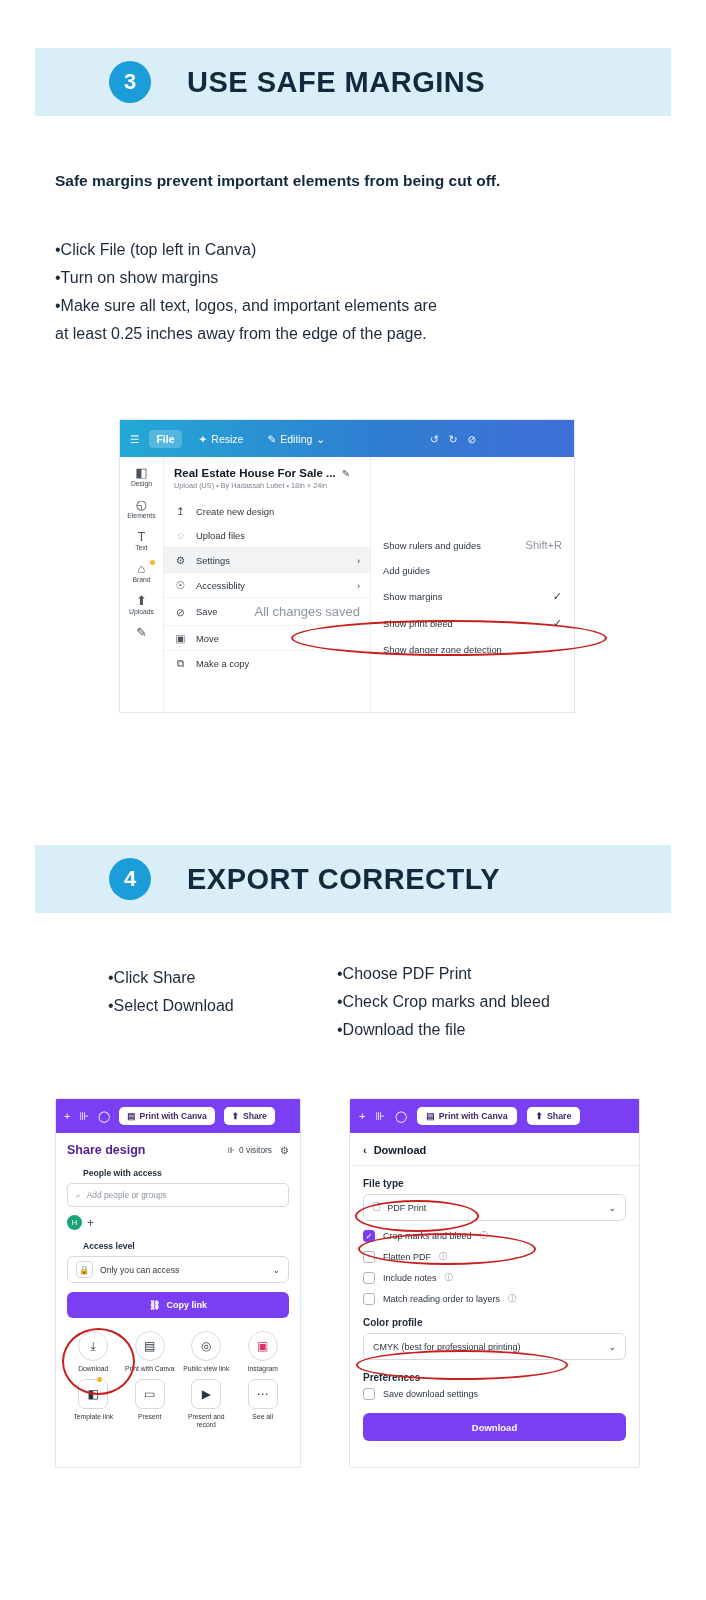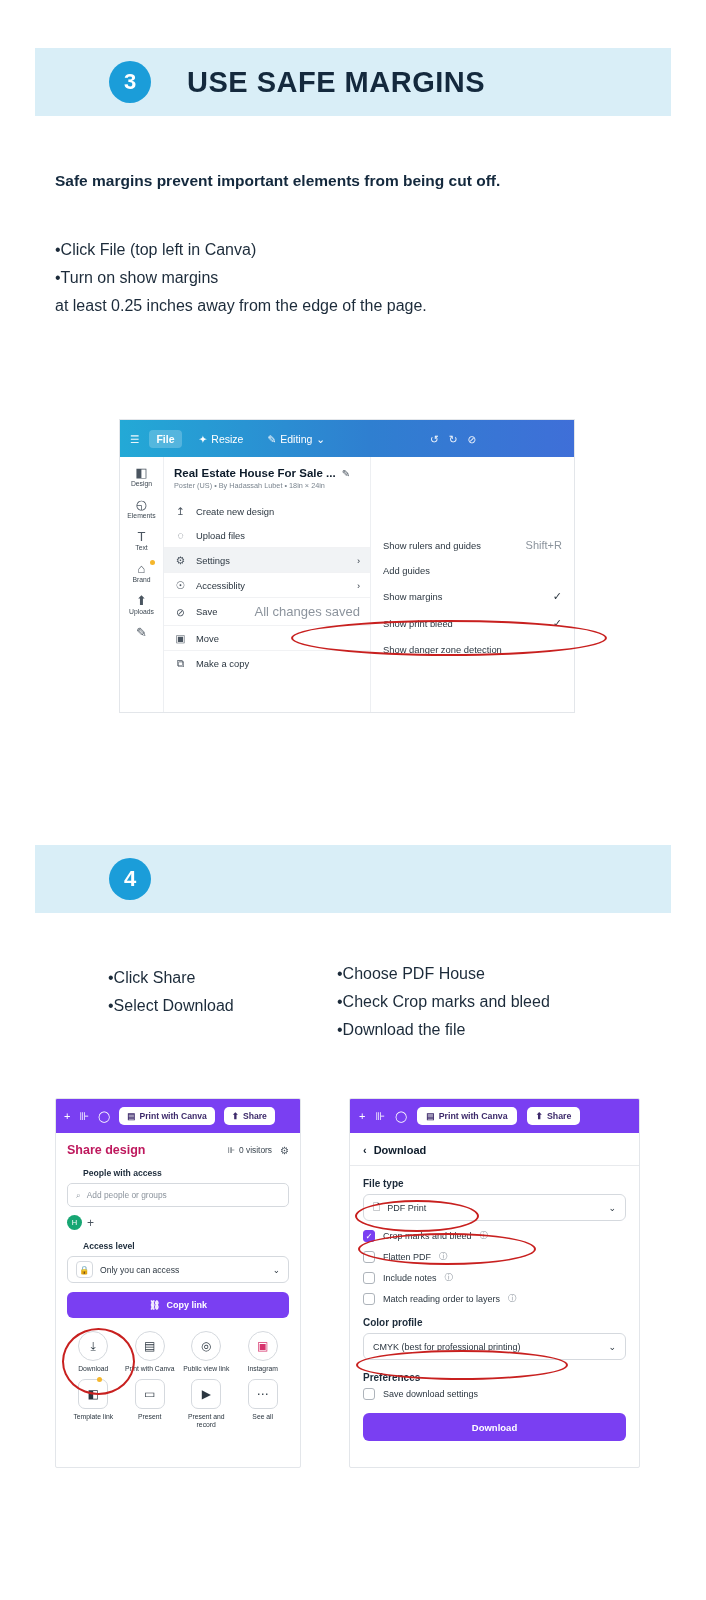--- a/index.html
+++ b/index.html
@@ -145,21 +145,21 @@
     color: #fff; font-size: 9px;
   }
   #share-shot .pill {
     background: #fff; color: #3d2a6b; border-radius: 5px;
     padding: 4px 8px; display: flex; align-items: center; gap: 4px;
     font-size: 8.6px; font-weight: bold;
   }
   #share-shot .ic { font-size: 11px; }
   #share-shot .panel { padding: 10px 11px; }
   #share-shot .hrow { display: flex; align-items: center; }
-  #share-shot .h1 { font-size: 12.5px; font-weight: bold; color: #be185d; }
+  #share-shot .h1 { font-size: 12.5px; font-weight: bold; color: #4c1d95; }
   #share-shot .sp { flex: 1; }
   #share-shot .vis { font-size: 8.4px; color: #3d4852; display: flex; gap: 4px; align-items: center; }
   #share-shot .lbl { font-size: 8.6px; font-weight: bold; color: #1c2b3a; margin: 11px 0 5px; padding-left: 16px; }
   #share-shot .field {
     height: 24px; border: 1px solid #d5d9de; border-radius: 5px;
     display: flex; align-items: center; gap: 6px; padding: 0 8px;
     font-size: 8.4px; color: #8c949d;
   }
   #share-shot .avatars { display: flex; align-items: center; gap: 5px; margin-top: 8px; }
   #share-shot .av {
@@ -249,20 +249,21 @@
 <div class="section-banner" style="top:48px;">
   <div class="step-badge">3</div>
   <div class="section-title">USE SAFE MARGINS</div>
 </div>
 
 <div class="lead" style="top:172px;">Safe margins prevent important elements from being cut off.</div>
 
 <div class="bullets" style="left:55px; top:236px;">
   <div>•Click File (top left in Canva)</div>
   <div>•Turn on show margins</div>
+  <div>•Make sure all text, logos, and important elements are</div>
   <div>at least 0.25 inches away from the edge of the page.</div>
 </div>
 
 <div class="shot" id="canva-shot">
   <div class="topbar">
     <span class="tb-icon">☰</span>
     <span class="tb-item active">File</span>
     <span class="tb-item">
       <span>✦</span>
       <span>Resize</span>
@@ -305,21 +306,21 @@
       <div class="rail">
         <div class="g">✎</div>
       </div>
     </div>
 
     <div class="menu">
       <div class="doc-title">
         <span class="t">Real Estate House For Sale ...</span>
         <span style="font-size:10px;color:#4b5560;">✎</span>
       </div>
-      <div class="doc-sub">Poster (US) • By Hadassah Lubet • 18in × 24in</div>
+      <div class="doc-sub">Upload (US) • By Hadassah Lubet • 18in × 24in</div>
 
       <div class="mrow plain">
         <span class="gi">↥</span>
         <span>Create new design</span>
       </div>
       <div class="mrow plain">
         <span class="gi">◌</span>
         <span>Upload files</span>
       </div>
       <div class="mrow sel">
@@ -374,29 +375,30 @@
         <span>Show danger zone detection</span>
       </div>
     </div>
   </div>
 </div>
 
 <div class="ellipse" style="left:291px; top:620px; width:316px; height:36px;"></div>
 
 <div class="section-banner" style="top:845px;">
   <div class="step-badge">4</div>
+  <div class="section-title">EXPORT CORRECTLY</div>
 </div>
 
 <div class="bullets" style="left:108px; top:964px;">
   <div>•Click Share</div>
   <div>•Select Download</div>
 </div>
 
 <div class="bullets" style="left:337px; top:960px;">
-  <div>•Choose PDF House</div>
+  <div>•Choose PDF Print</div>
   <div>•Check Crop marks and bleed</div>
   <div>•Download the file</div>
 </div>
 
 <div class="shot" id="share-shot">
   <div class="tbar">
     <span class="ic">+</span>
     <span class="ic">⊪</span>
     <span class="ic">◯</span>
     <span class="pill">

